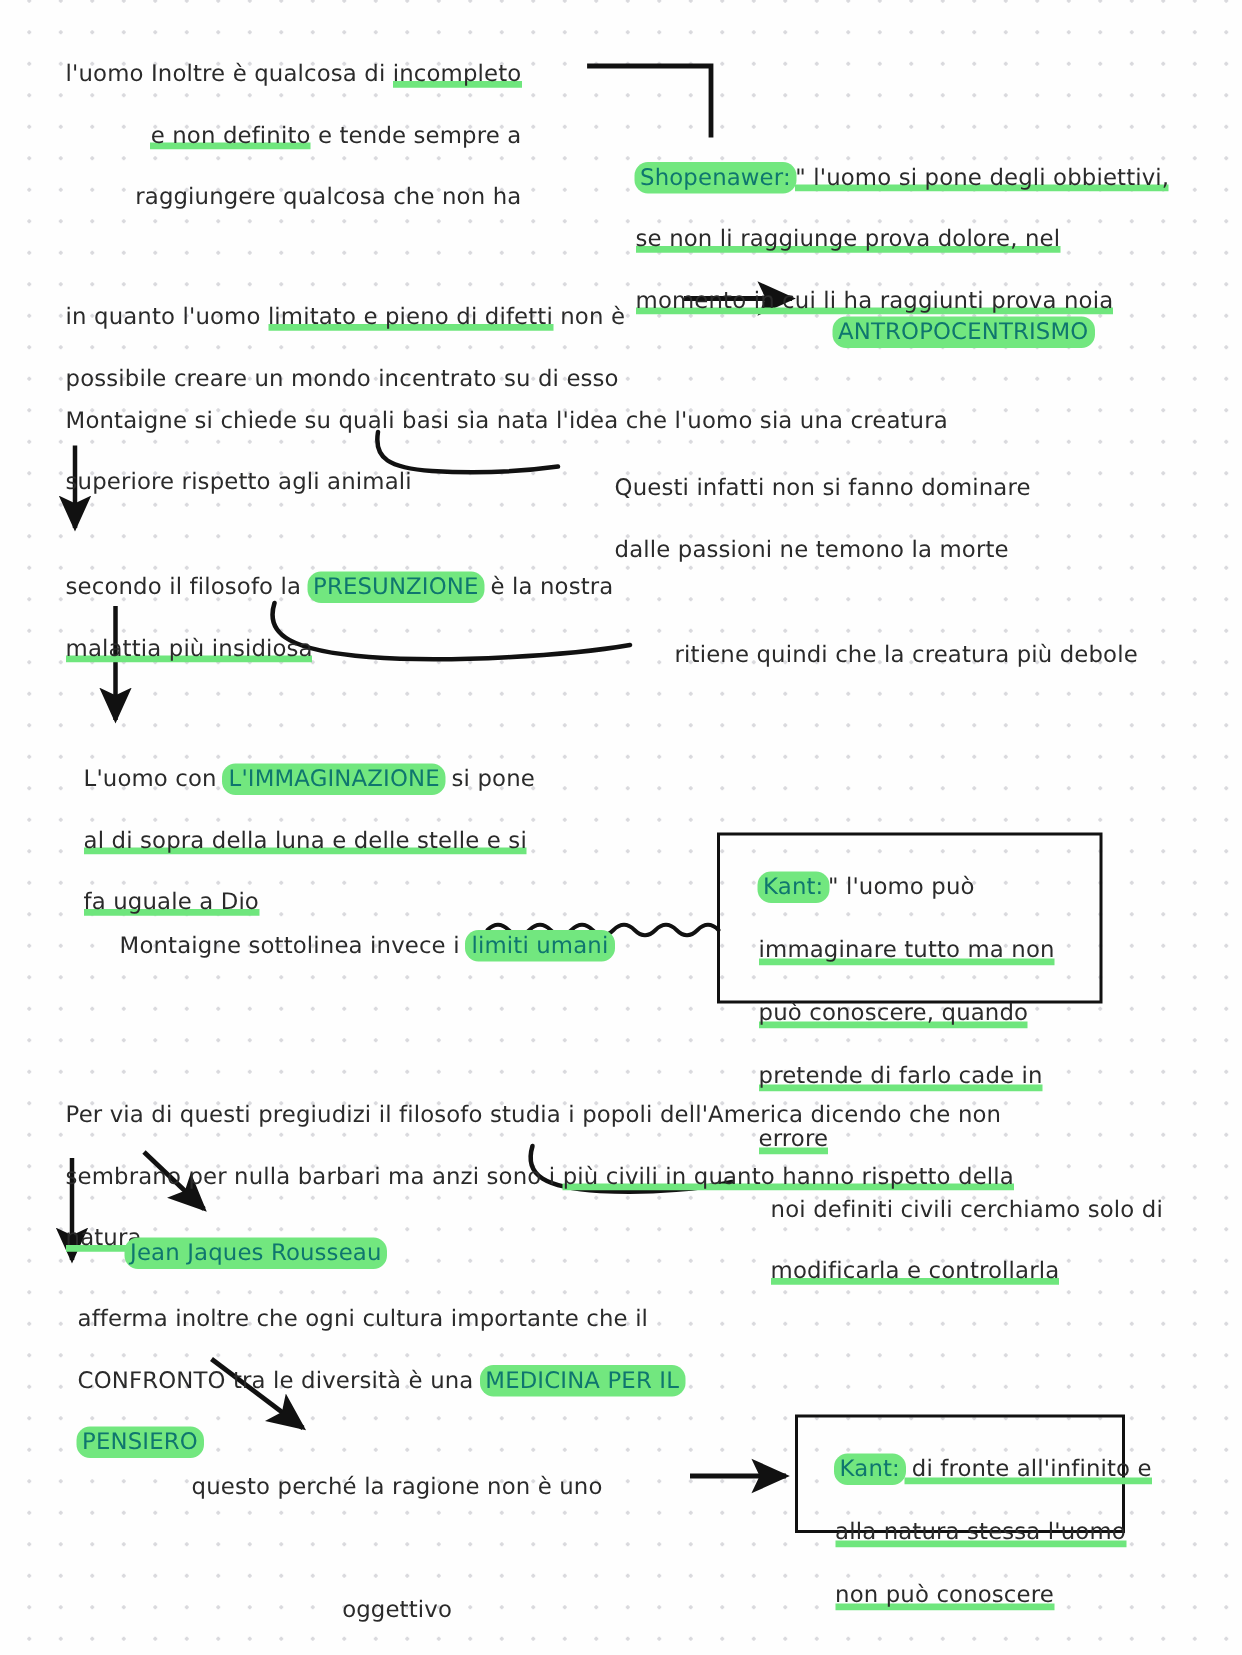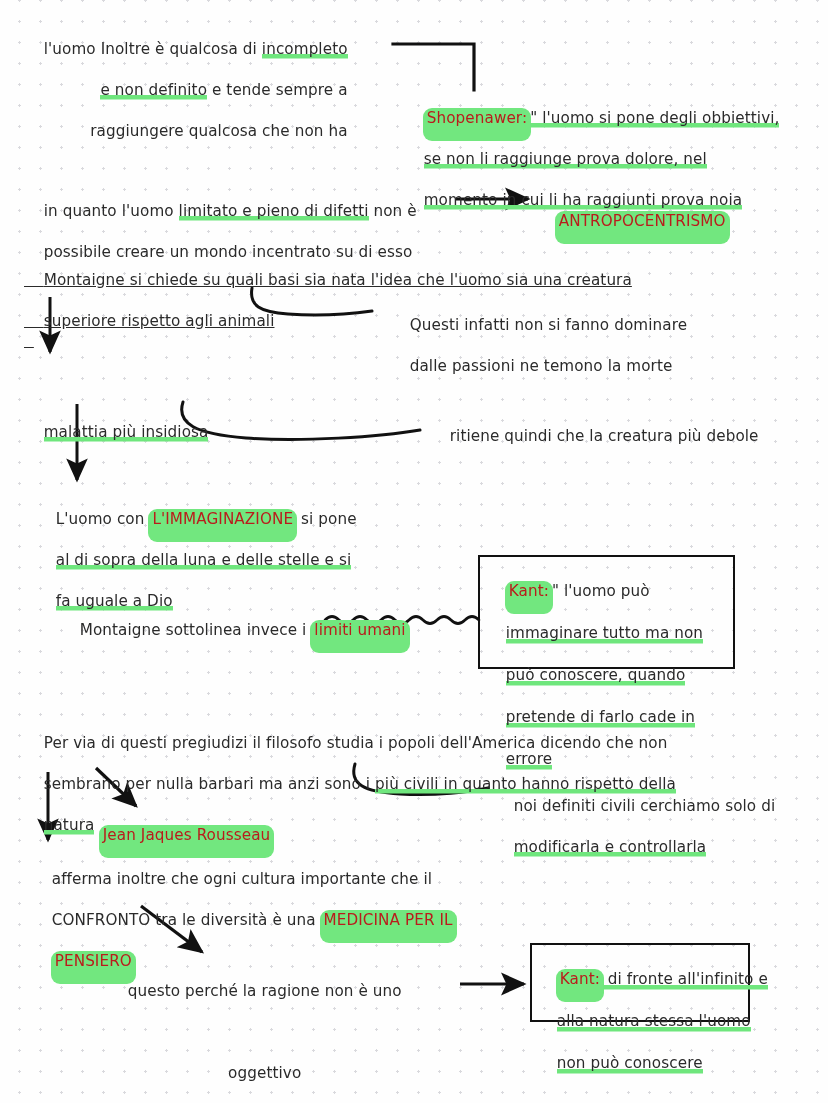--- a/index.html
+++ b/index.html
@@ -27,25 +27,25 @@
     font-size:15.2px;
     line-height:20.5px;
     letter-spacing:.1px;
     white-space:pre;
   }
 
   
   .hl{
     background:#72e77f;
     border-radius:9px;
-    padding:1px 4px 14px 4px;
+    padding:1px 4px 2px 4px;
     margin:0 -1px;
     box-decoration-break:clone;
     -webkit-box-decoration-break:clone;
-    color:#b91c1c;
+    color:#0f766e;
   }
   
   .ul{
     background-image:linear-gradient(#6fe67d,#6fe67d);
     background-repeat:no-repeat;
     background-size:100% 4.5px;
     background-position:0 96%;
     padding-bottom:2px;
   }
   .box{
@@ -107,32 +107,32 @@
 
   <div class="tx" style="left:24px;top:180px;">
     <span><span>in quanto l'uomo </span><span class="ul">limitato e pieno di difetti</span><span> non è</span></span><br>
     <span>possibile creare un mondo incentrato su di esso</span>
   </div>
 
   <div class="tx" style="left:536px;top:190px;">
     <span class="hl">ANTROPOCENTRISMO</span>
   </div>
 
-  <div class="tx" style="left:24px;top:249px;text-decoration:underline;">
+  <div class="tx" style="left:24px;top:249px;">
     <span>Montaigne si chiede su quali basi sia nata l'idea che l'uomo sia una creatura</span><br>
     <span>superiore rispetto agli animali</span>
   </div>
 
   <div class="tx" style="left:390px;top:294px;">
     <span>Questi infatti non si fanno dominare</span><br>
     <span>dalle passioni ne temono la morte</span>
   </div>
 
   <div class="tx" style="left:24px;top:360px;">
-    <br>
+    <span><span>secondo il filosofo la </span><span class="hl">PRESUNZIONE</span><span> è la nostra</span></span><br>
     <span class="ul">malattia più insidiosa</span>
   </div>
 
   <div class="tx" style="left:430px;top:405px;">
     <span>ritiene quindi che la creatura più debole</span><br>
   </div>
 
   <div class="tx" style="left:60px;top:599px;">
     <span><span>Montaigne sottolinea invece i </span><span class="hl">limiti umani</span></span>
   </div>
@@ -156,21 +156,21 @@
     <span>noi definiti civili cerchiamo solo di</span><br>
     <span class="ul">modificarla e controllarla</span>
   </div>
 
   <div class="tx" style="left:24px;top:712px;">
     <span>Per via di questi pregiudizi il filosofo studia i popoli dell'America dicendo che non</span><br>
     <span><span>sembrano per nulla barbari ma anzi sono i </span><span class="ul">più civili in quanto hanno rispetto della</span></span><br>
     <span class="ul">natura</span>
   </div>
 
-  <div class="tx" style="left:80px;top:804px;">
+  <div class="tx" style="left:64px;top:804px;">
     <span class="hl">Jean Jaques Rousseau</span>
   </div>
 
   <div class="tx" style="left:32px;top:848px;">
     <span>afferma inoltre che ogni cultura importante che il</span><br>
     <span><span>CONFRONTO tra le diversità è una </span><span class="hl">MEDICINA PER IL</span></span><br>
     <span class="hl">PENSIERO</span>
   </div>
 
   <div class="tx" style="left:108px;top:960px;text-align:center;">

